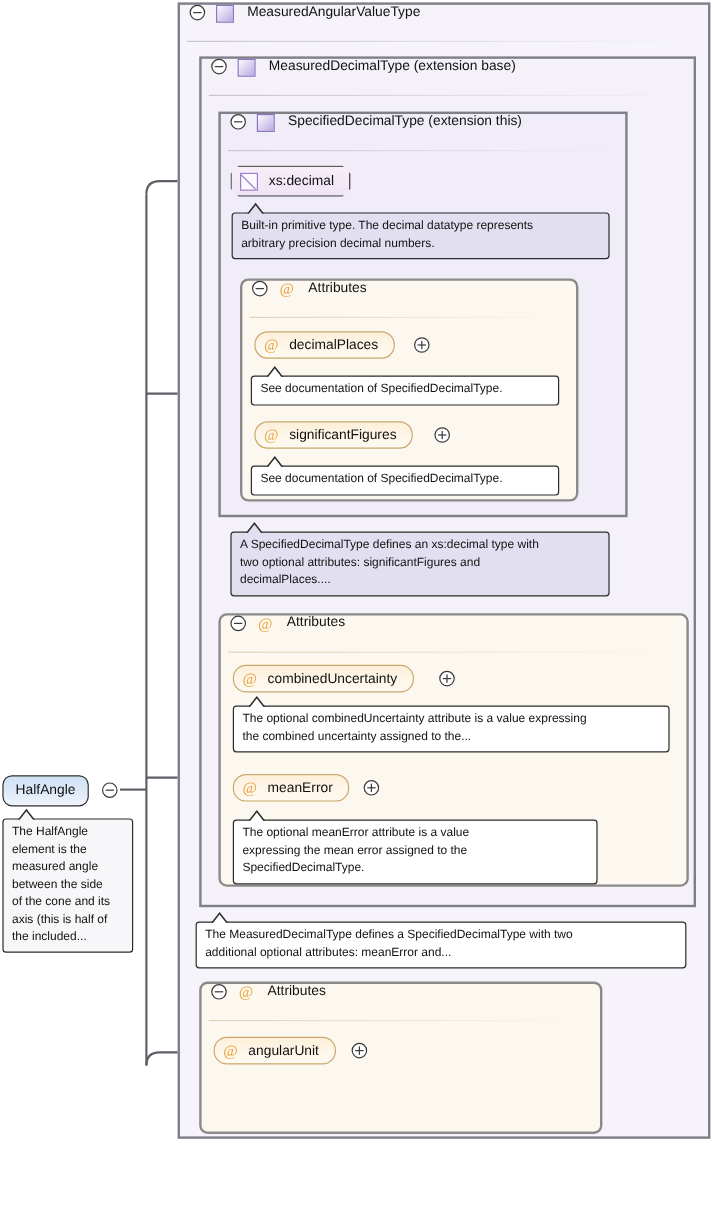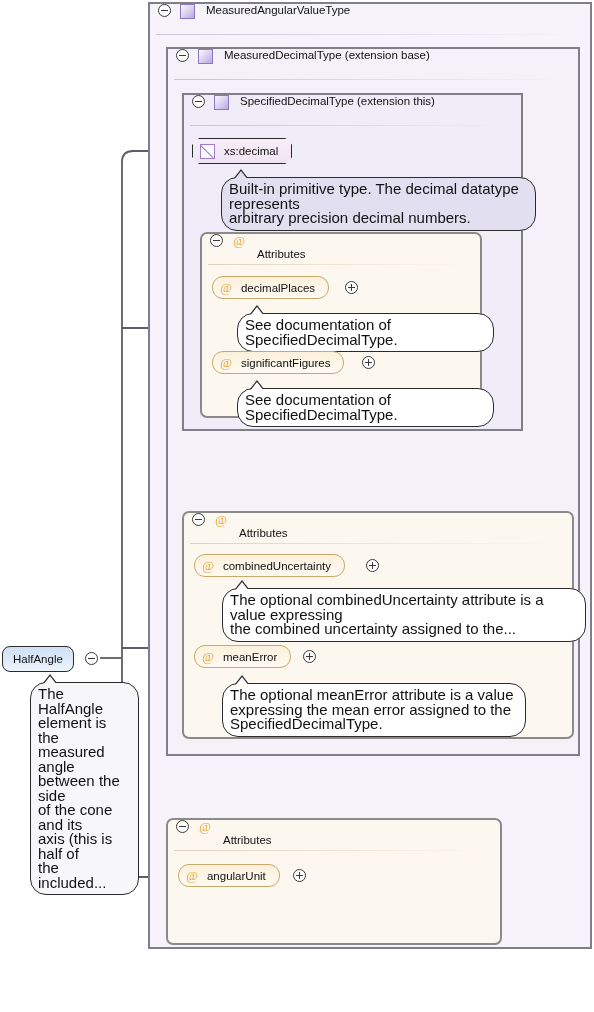--- a/index.html
+++ b/index.html
@@ -86,21 +86,21 @@
     font-style: italic;
     font-family: "Liberation Serif", serif;
     line-height: 1;
   }
   .frame-title {
     margin-left: 11px;
     font-size: 11.5px;
     color: #111;
     white-space: nowrap;
   }
-  .frame-attr .frame-title { margin-left: 12px; margin-top: 14px; }
+  .frame-attr .frame-title { margin-left: 12px; }
 
   
   .node {
     position: absolute;
     display: flex;
     align-items: center;
     height: 23px;
     white-space: nowrap;
   }
   .node-attr {
@@ -151,27 +151,26 @@
 
   .node-plus {
     position: absolute;
     width: 13px; height: 13px;
   }
 
   
   .doc {
     position: absolute;
     border: 1.4px solid #2b2b2b;
-    border-radius: 16px;
+    border-radius: 3px;
     padding: 4px 7px 4px 7px;
-    font-size: 15px;
+    font-size: 10px;
     line-height: 14.5px;
     color: #111;
     white-space: pre-line;
-    margin-left: 28px;
   }
   .doc-white  { background: #ffffff; }
   .doc-purple { background: #e2dff0; }
   .doc-gray   { background: #f7f7f9; }
 
   .doc::before, .doc::after {
     content: "";
     position: absolute;
     width: 0; height: 0;
     border-left: 7px solid transparent;
@@ -264,20 +263,23 @@
   <span class="plus-ico node-plus" style="left:345px; top:281px;"></span>
   <div class="doc doc-white" style="left:209px; top:313px; width:257px; --tx:12px;">See documentation of SpecifiedDecimalType.</div>
 
   <div class="node node-attr" style="left:212px; top:351px;">
     <span class="at-sym">@</span>
     <span class="lbl">significantFigures</span>
   </div>
   <span class="plus-ico node-plus" style="left:362px; top:356px;"></span>
   <div class="doc doc-white" style="left:209px; top:388px; width:257px; --tx:12px;">See documentation of SpecifiedDecimalType.</div>
 
+  <div class="doc doc-purple" style="left:192px; top:443px; width:316px; --tx:12px;">A SpecifiedDecimalType defines an xs:decimal type with
+two optional attributes: significantFigures and
+decimalPlaces....</div>
 
   <div class="frame frame-attr" style="left:182px; top:511px; width:392px; height:228px;">
     <div class="frame-head">
       <span class="minus-ico"></span>
       <span class="at-sym">@</span>
       <span class="frame-title">Attributes</span>
       <span class="sep"></span>
     </div>
   </div>
 
@@ -291,20 +293,22 @@
 
   <div class="node node-attr" style="left:194px; top:645px;">
     <span class="at-sym">@</span>
     <span class="lbl">meanError</span>
   </div>
   <span class="plus-ico node-plus" style="left:303px; top:650px;"></span>
   <div class="doc doc-white" style="left:194px; top:683px; width:304px; --tx:12px;">The optional meanError attribute is a value
 expressing the mean error assigned to the
 SpecifiedDecimalType.</div>
 
+  <div class="doc doc-white" style="left:163px; top:768px; width:409px; --tx:12px;">The MeasuredDecimalType defines a SpecifiedDecimalType with two
+additional optional attributes: meanError and...</div>
 
   <div class="frame frame-attr" style="left:166px; top:818px; width:336px; height:127px;">
     <div class="frame-head">
       <span class="minus-ico"></span>
       <span class="at-sym">@</span>
       <span class="frame-title">Attributes</span>
       <span class="sep"></span>
     </div>
   </div>
 

